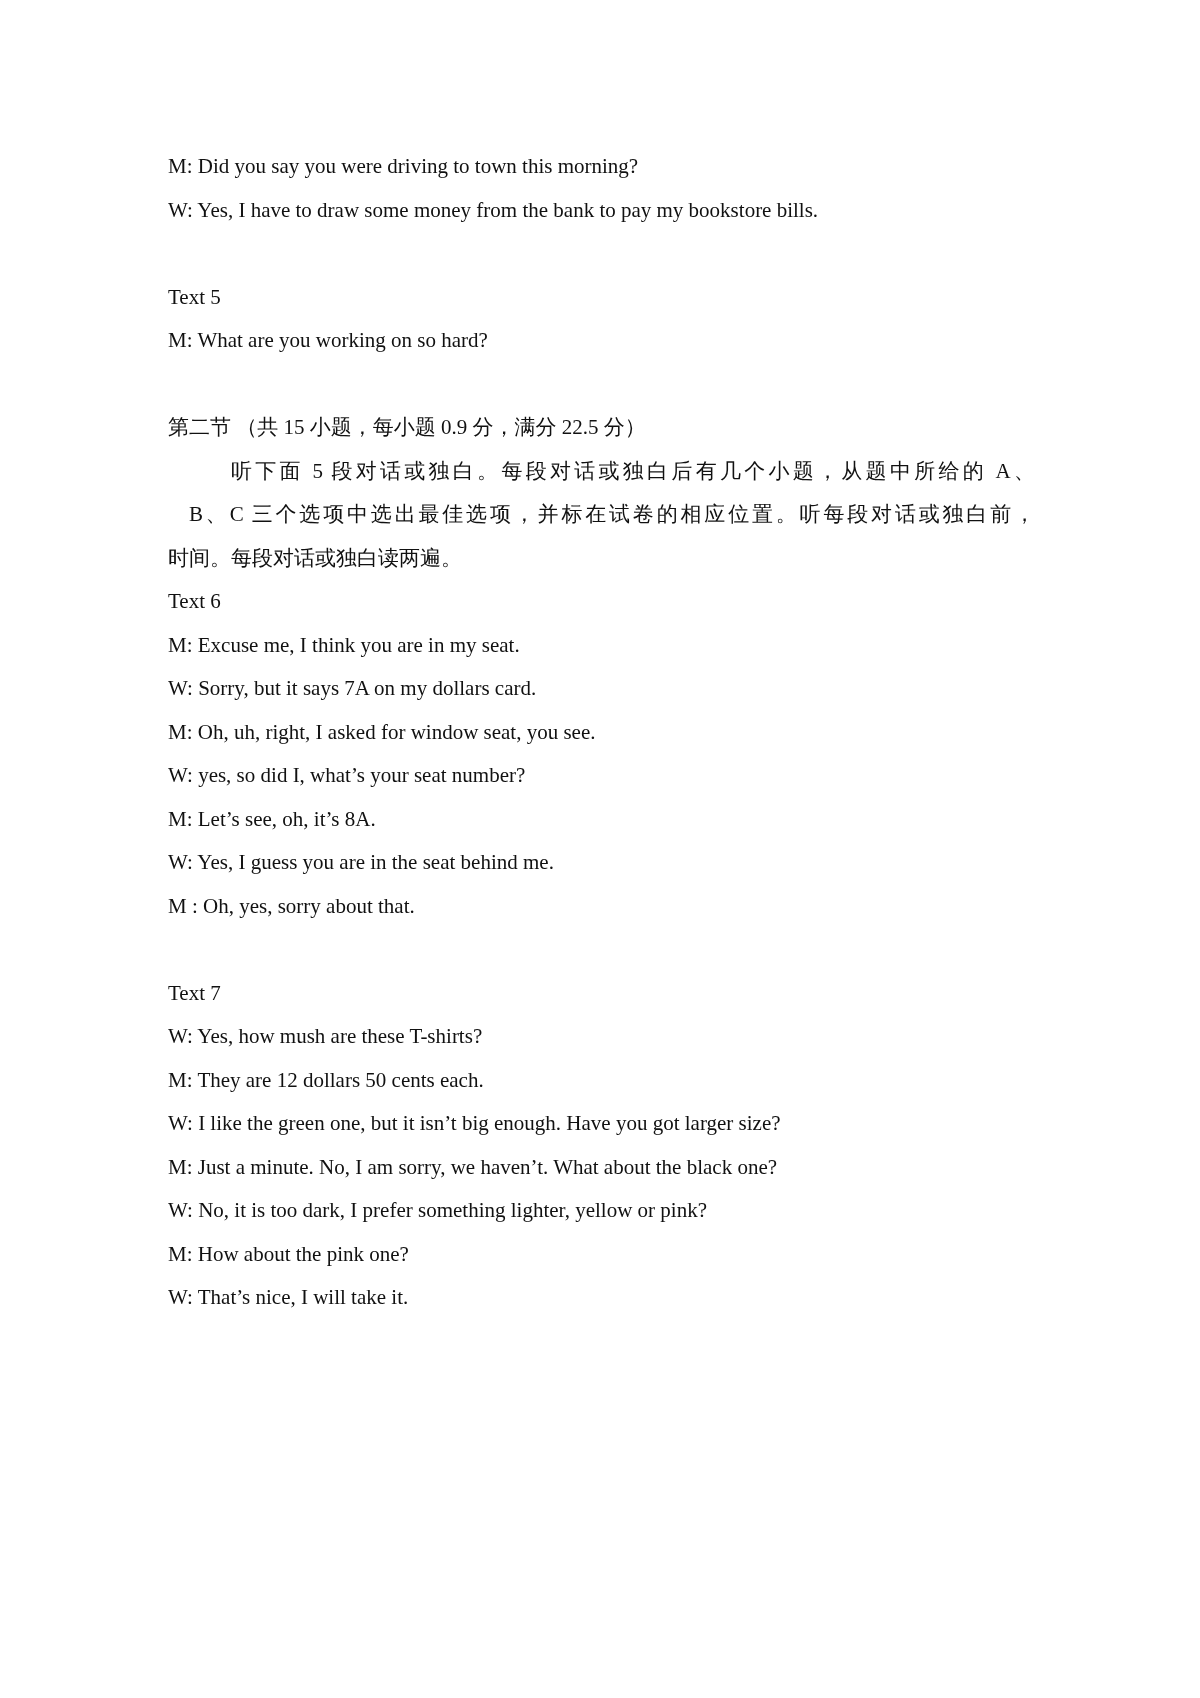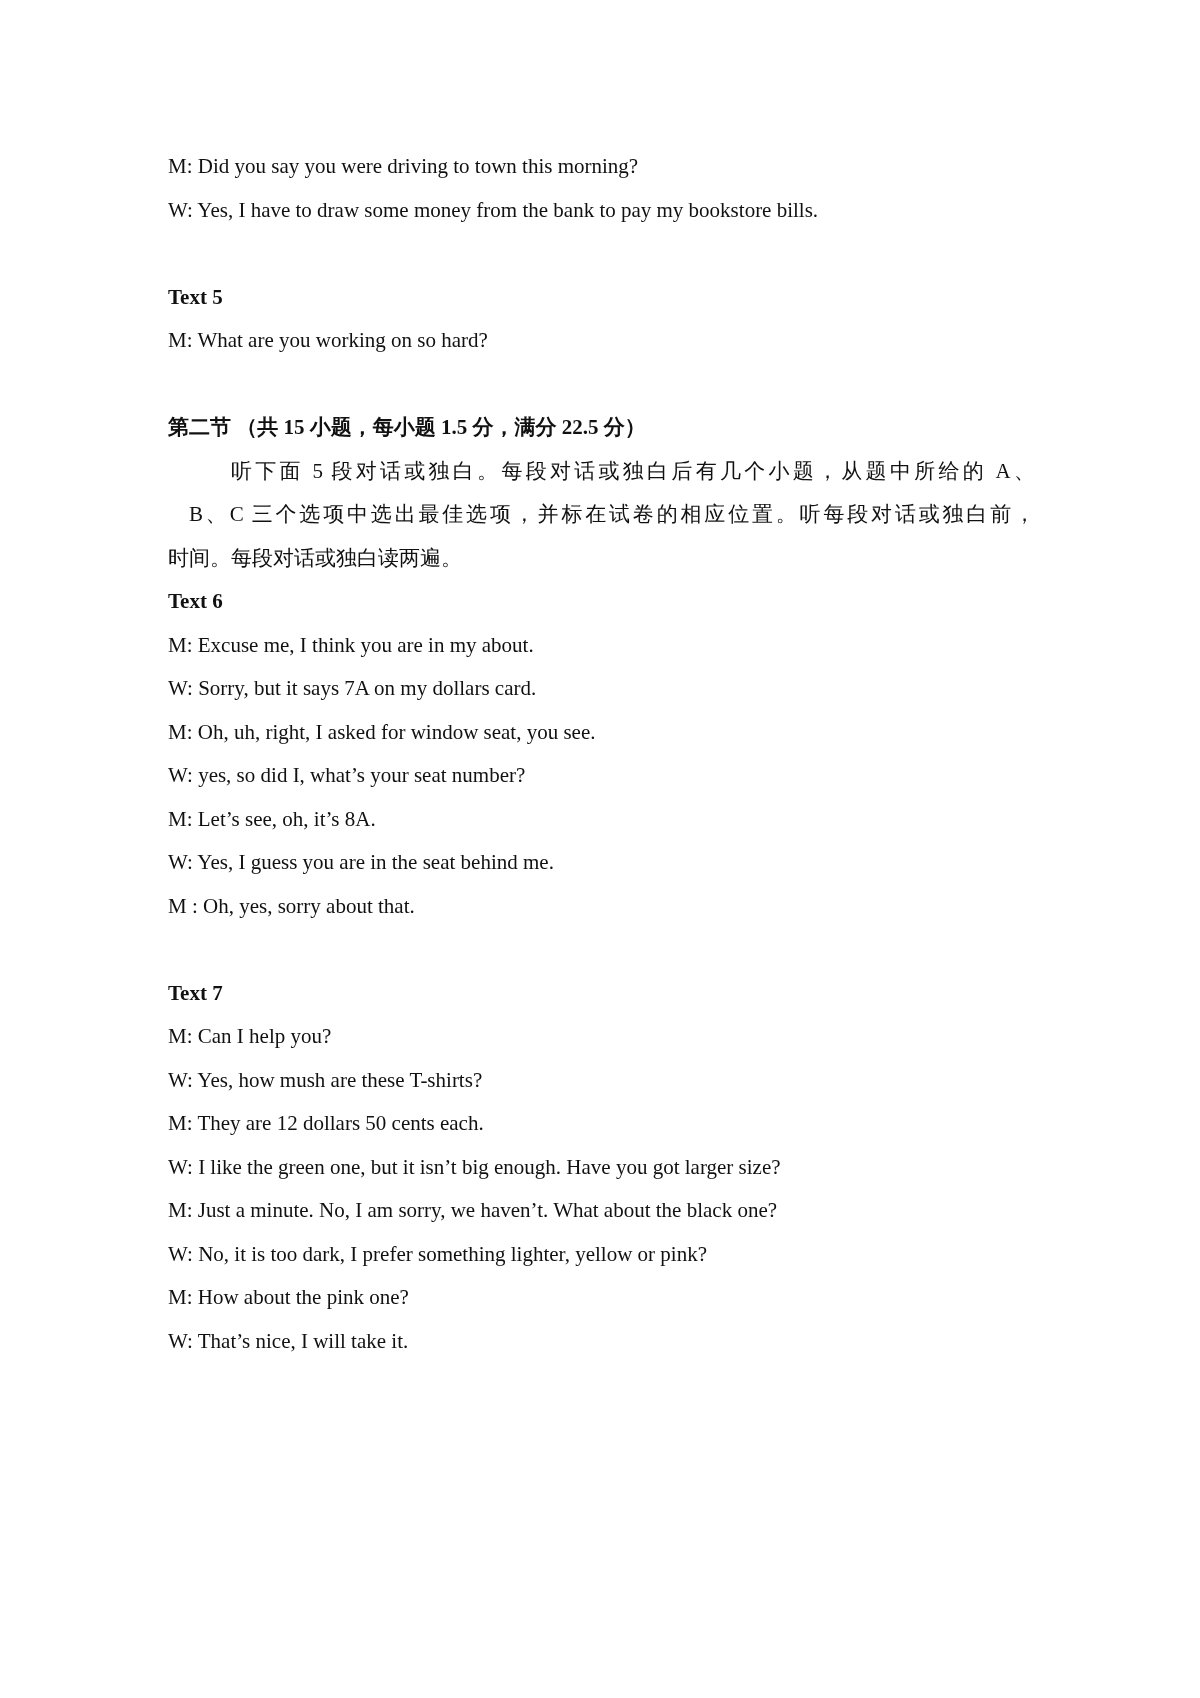--- a/index.html
+++ b/index.html
@@ -21,21 +21,21 @@
     margin: 0;
     height: 43.5px;
     line-height: 43.5px;
     font-size: 21px;
     white-space: nowrap;
   }
   .blank {
     height: 43.5px;
   }
   .heading {
-    font-weight: bold;
+    font-weight: normal;
   }
   .cjk {
     white-space: normal;
     overflow: hidden;
   }
   .stretch {
     text-align: justify;
     text-align-last: justify;
     margin-left: 21px;
   }
@@ -51,38 +51,37 @@
   <p class="line">M: Did you say you were driving to town this morning?</p>
   <p class="line">W: Yes, I have to draw some money from the bank to pay my bookstore bills.</p>
 
   <div class="blank"></div>
 
   <p class="line heading">Text 5</p>
   <p class="line">M: What are you working on so hard?</p>
 
   <div class="blank"></div>
 
-  <p class="line heading">第二节 （共 15 小题，每小题 1.5 分，满分 22.5 分）</p>
+  <p class="line heading">第二节 （共 15 小题，每小题 0.9 分，满分 22.5 分）</p>
   <p class="line cjk stretch indent">听下面 5 段对话或独白。每段对话或独白后有几个小题，从题中所给的 A、</p>
   <p class="line cjk stretch">B、C 三个选项中选出最佳选项，并标在试卷的相应位置。听每段对话或独白前，</p>
   <p class="line cjk">时间。每段对话或独白读两遍。</p>
 
   <p class="line heading">Text 6</p>
-  <p class="line">M: Excuse me, I think you are in my about.</p>
+  <p class="line">M: Excuse me, I think you are in my seat.</p>
   <p class="line">W: Sorry, but it says 7A on my dollars card.</p>
   <p class="line">M: Oh, uh, right, I asked for window seat, you see.</p>
   <p class="line">W: yes, so did I, what’s your seat number?</p>
   <p class="line">M: Let’s see, oh, it’s 8A.</p>
   <p class="line">W: Yes, I guess you are in the seat behind me.</p>
   <p class="line">M : Oh, yes, sorry about that.</p>
 
   <div class="blank"></div>
 
   <p class="line heading">Text 7</p>
-  <p class="line">M: Can I help you?</p>
   <p class="line">W: Yes, how mush are these T-shirts?</p>
   <p class="line">M: They are 12 dollars 50 cents each.</p>
   <p class="line">W: I like the green one, but it isn’t big enough. Have you got larger size?</p>
   <p class="line">M: Just a minute. No, I am sorry, we haven’t. What about the black one?</p>
   <p class="line">W: No, it is too dark, I prefer something lighter, yellow or pink?</p>
   <p class="line">M: How about the pink one?</p>
   <p class="line">W: That’s nice, I will take it.</p>
 
 </div>
 

